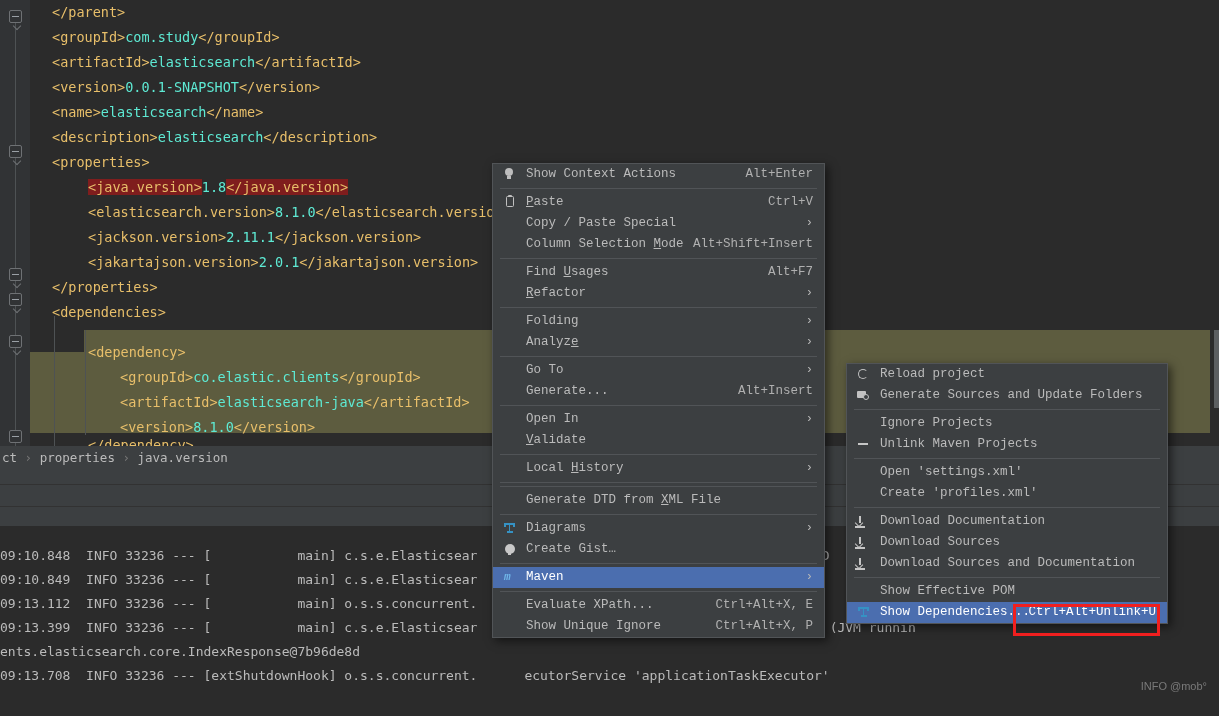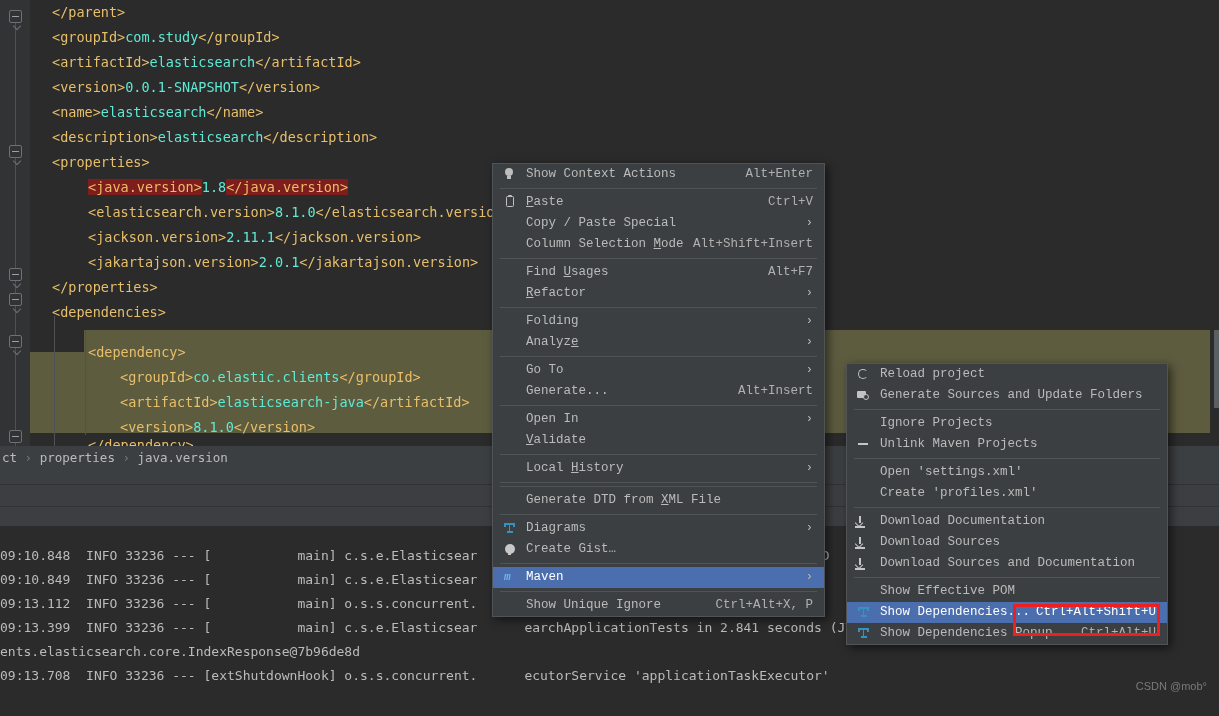--- a/index.html
+++ b/index.html
@@ -151,21 +151,21 @@
 
 <div id="console">
   <div id="console-lines">
       <div class="log" style="top: 18px; left: 0px;">09:10.848  INFO 33236 --- [           main] c.s.e.Elasticsear                                   5 with PID</div>
       <div class="log" style="top: 42px; left: 0px;">09:10.849  INFO 33236 --- [           main] c.s.e.Elasticsear                                    default</div>
       <div class="log" style="top: 66px; left: 0px;">09:13.112  INFO 33236 --- [           main] o.s.s.concurrent.</div>
       <div class="log" style="top: 90px; left: 0px;">09:13.399  INFO 33236 --- [           main] c.s.e.Elasticsear      earchApplicationTests in 2.841 seconds (JVM runnin</div>
       <div class="log" style="top: 114px; left: 0px;">ents.elasticsearch.core.IndexResponse@7b96de8d</div>
       <div class="log" style="top: 138px; left: 0px;">09:13.708  INFO 33236 --- [extShutdownHook] o.s.s.concurrent.      ecutorService 'applicationTaskExecutor'</div>
     </div>
-  <div id="watermark">CSDN @mob°</div>
+  <div id="watermark">INFO @mob°</div>
 
 </div>
 <div id="vscroll2"></div>
 
 <div class="menu" id="ctxmenu" style="left:492px;top:163px;width:331px;">
     <div class="mi">
       <span class="mic">
         <i class="ic-bulb"></i>
       </span>
       <span class="lbl">Show Context Actions</span>
@@ -255,20 +255,24 @@
     <div class="msep"></div>
     <div class="mi sel">
       <span class="mic">
         <span class="ic-mvn">m</span>
       </span>
       <span class="lbl">Maven</span>
       <span class="arrow">›</span>
     </div>
     <div class="msep"></div>
     <div class="mi">
+      <span class="lbl">Evaluate XPath...</span>
+      <span class="acc">Ctrl+Alt+X, E</span>
+    </div>
+    <div class="mi">
       <span class="lbl">Show Unique Ignore</span>
       <span class="acc">Ctrl+Alt+X, P</span>
     </div>
   </div>
 
 <div class="menu" id="mavenmenu" style="left:822px;top:363px;width:320px;margin-left:24px;">
     <div class="mi">
       <span class="mic">
         <i class="ic-reload"></i>
       </span>
@@ -324,30 +328,17 @@
       <span class="mic">
         <span class="ic-diag">
           <i style="left:0;top:0;width:11px;height:1.6px"></i>
           <i style="left:0;top:0;width:1.6px;height:4px"></i>
           <i style="left:9.4px;top:0;width:1.6px;height:4px"></i>
           <i style="left:4.7px;top:2px;width:1.6px;height:6px"></i>
           <i style="left:2.5px;top:8px;width:6px;height:1.6px"></i>
         </span>
       </span>
       <span class="lbl">Show Dependencies...</span>
-      <span class="acc">Ctrl+Alt+Shift+U</span>
-    </div>
-    <div class="mi">
-      <span class="mic">
-        <span class="ic-diag">
-          <i style="left:0;top:0;width:11px;height:1.6px"></i>
-          <i style="left:0;top:0;width:1.6px;height:4px"></i>
-          <i style="left:9.4px;top:0;width:1.6px;height:4px"></i>
-          <i style="left:4.7px;top:2px;width:1.6px;height:6px"></i>
-          <i style="left:2.5px;top:8px;width:6px;height:1.6px"></i>
-        </span>
-      </span>
-      <span class="lbl">Show Dependencies Popup...</span>
-      <span class="acc">Ctrl+Alt+U</span>
+      <span class="acc">Ctrl+Alt+Unlink+U</span>
     </div>
   </div>
 
 <div id="redbox" style="left:1013px;top:604px;width:147px;height:32px;"></div>
 
 </body></html>

